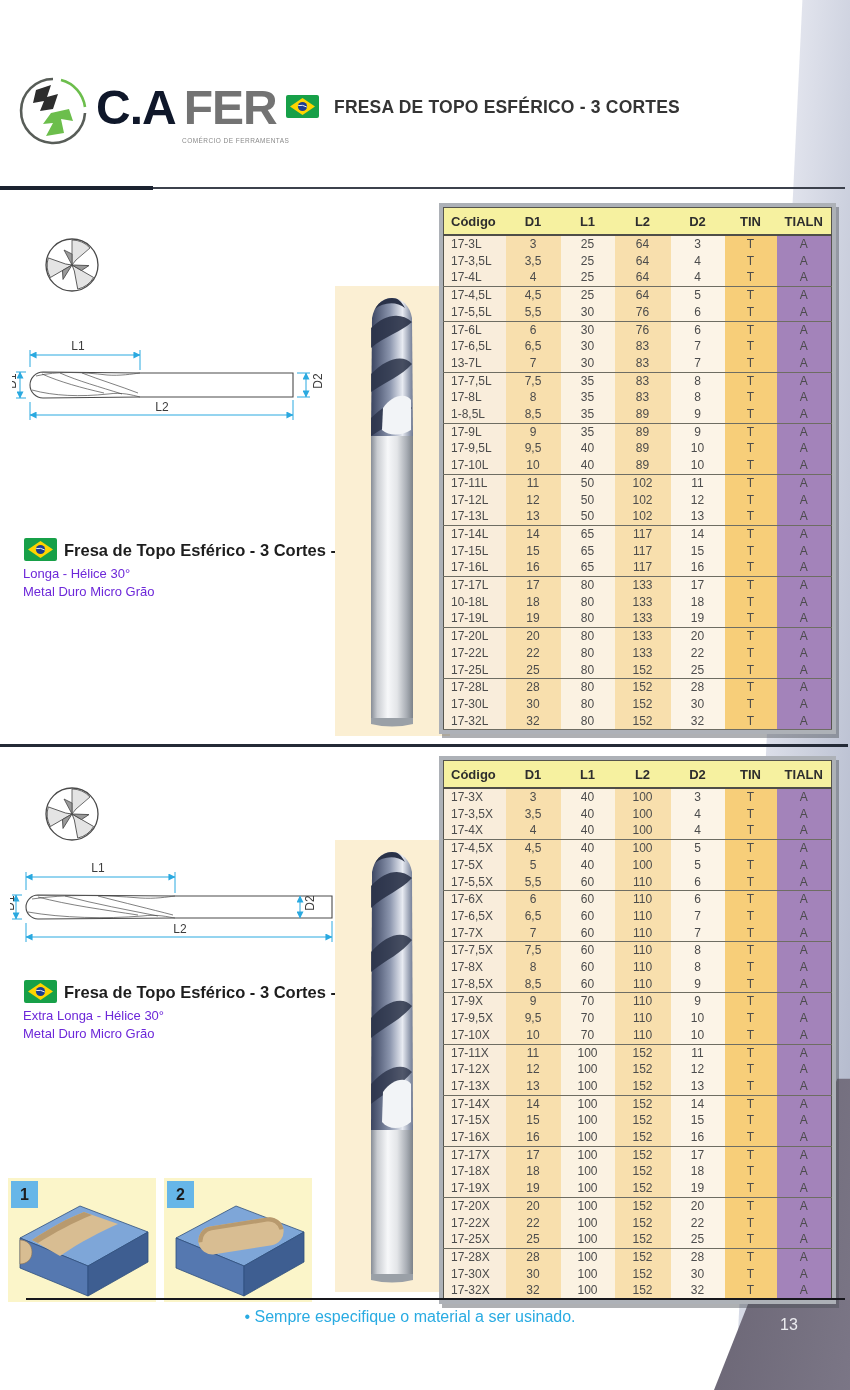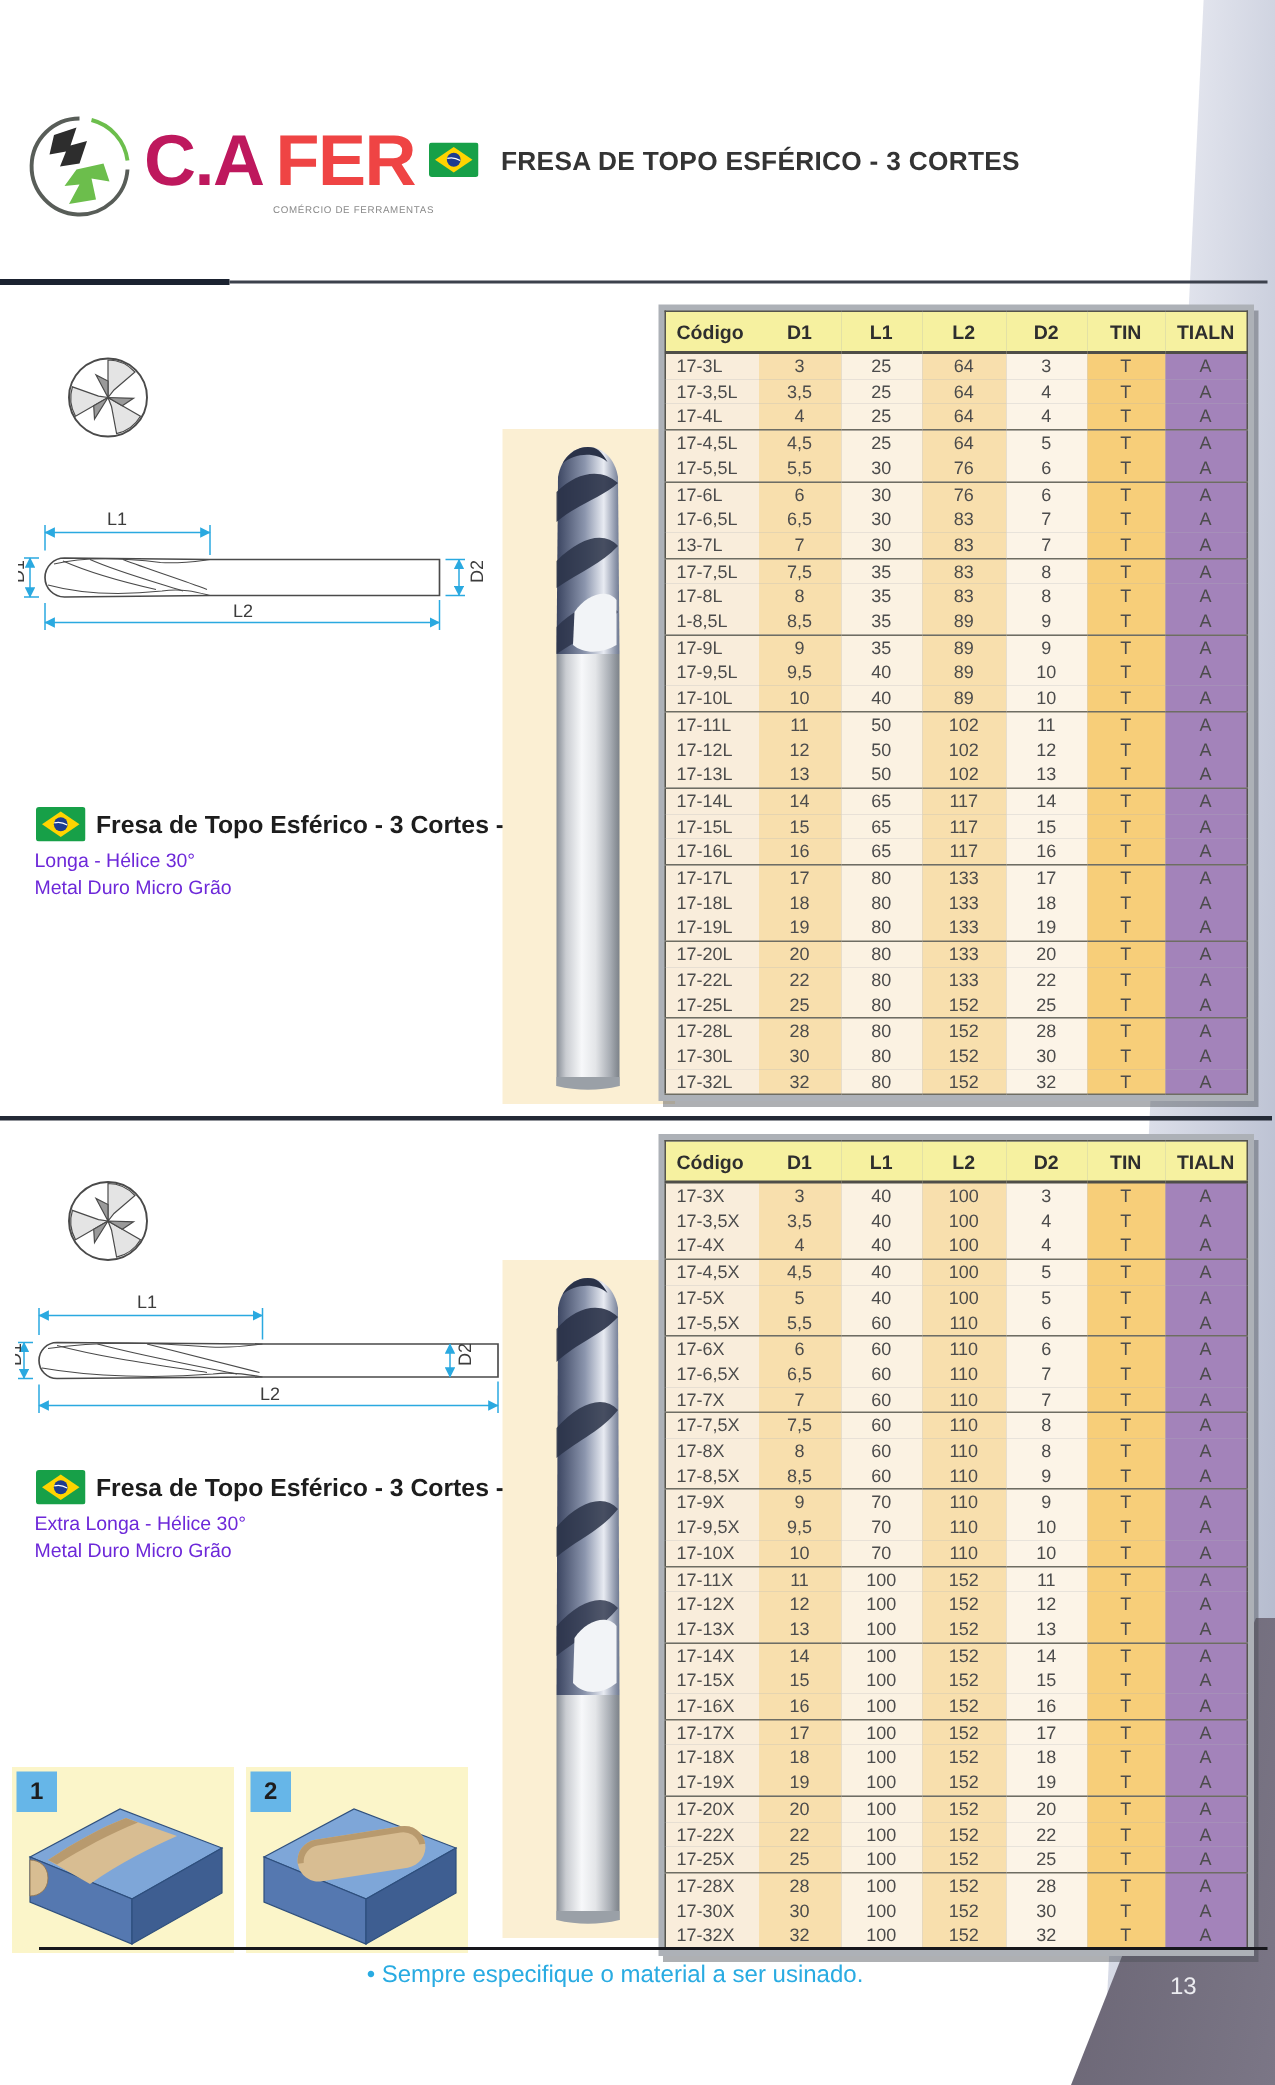--- a/index.html
+++ b/index.html
@@ -15,22 +15,22 @@
   }
   .edge-dark{
     position:absolute;inset:0;z-index:2;
     clip-path:polygon(98.5% 77.6%, 100% 77.6%, 100% 100%, 84% 100%);
     background:linear-gradient(100deg,#4e4a59 0%,#6b6675 35%,#56515f 65%,#7b7686 100%);
   }
   .content{position:absolute;inset:0;z-index:3;}
   
   .logo-mark{position:absolute;left:16px;top:74px;width:74px;height:74px;}
   .logo-text{position:absolute;left:96px;top:80px;font-weight:bold;font-size:48px;letter-spacing:-1px;white-space:nowrap;}
-  .lg-green{color:#be185d;text-align:center;}
-  .lg-dark{color:#ef4444;margin-left:8px;margin-top:12px;}
+  .lg-green{color:#0f172a;text-align:center;}
+  .lg-dark{color:#737373;margin-left:8px;margin-top:12px;}
   .logo-tagline{position:absolute;left:182px;top:137px;font-size:6.5px;color:#8a8a8a;letter-spacing:.45px;white-space:nowrap;}
   .flag{position:absolute;width:33px;height:23px;}
   .flag-header{left:286px;top:95px;}
   .page-title{position:absolute;left:334px;top:97px;font-size:17.5px;font-weight:bold;color:#343434;letter-spacing:.2px;}
   
   .rule{position:absolute;}
   .rule-top-a{left:0;top:186px;width:153px;height:4px;background:#1b2230;}
   .rule-top-b{left:153px;top:187px;width:692px;height:2px;background:#3c414c;}
   .rule-mid{left:0;top:744px;width:848px;height:3px;background:#242a36;}
   .rule-foot{left:26px;top:1298px;width:819px;height:2px;background:#17171c;}
@@ -403,21 +403,21 @@
             <tr>
               <td class="c0">17-17L</td>
               <td class="c1">17</td>
               <td class="c2">80</td>
               <td class="c3">133</td>
               <td class="c4">17</td>
               <td class="c5">T</td>
               <td class="c6">A</td>
             </tr>
             <tr>
-              <td class="c0">17-18L</td>
+              <td class="c0">10-18L</td>
               <td class="c1">18</td>
               <td class="c2">80</td>
               <td class="c3">133</td>
               <td class="c4">18</td>
               <td class="c5">T</td>
               <td class="c6">A</td>
             </tr>
             <tr class="gend">
               <td class="c0">17-19L</td>
               <td class="c1">19</td>

